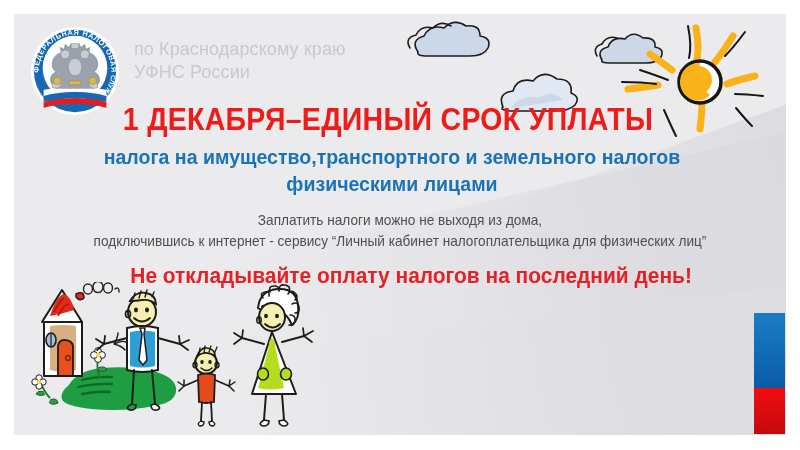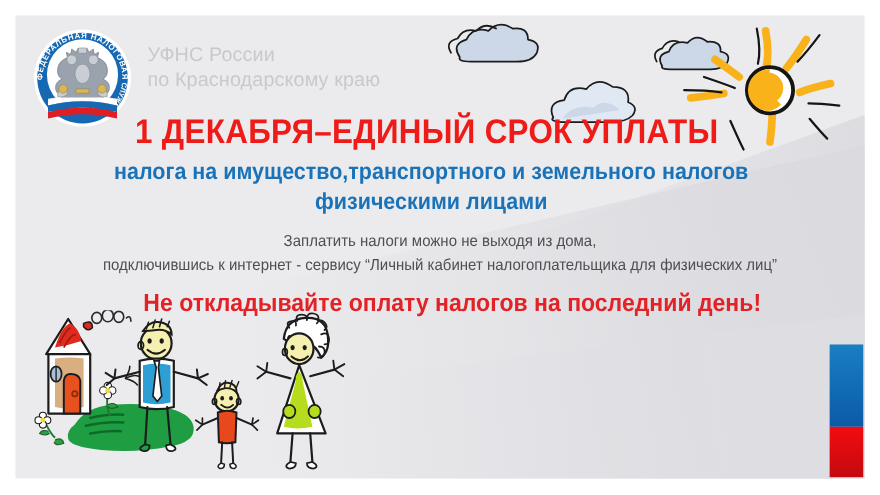--- a/index.html
+++ b/index.html
@@ -285,22 +285,22 @@
         <path d="M44 60 h12 v4 h-12 z"></path>
       </g>
 
       <g clip-path="url(#ribbonclip)">
         <path d="M16 70 q34 -9 68 0 l0 6 q-34 -9 -68 0 z" fill="#ffffff" stroke="#cdd2d8" stroke-width="0.6"></path>
         <path d="M16 76 q34 -9 68 0 l0 6 q-34 -9 -68 0 z" fill="#1668b3"></path>
         <path d="M16 82 q34 -9 68 0 l0 6 q-34 -9 -68 0 z" fill="#e11d24"></path>
       </g>
     </svg>
     <div class="brand-text">
+      <div>по Краснодарскому краю</div>
       <div>УФНС России</div>
-      <div>по Краснодарскому краю</div>
     </div>
   </div>
 
   <div class="headline">1 ДЕКАБРЯ–ЕДИНЫЙ СРОК УПЛАТЫ</div>
   <div class="subhead1">налога на имущество,транспортного и земельного налогов</div>
   <div class="subhead2">физическими лицами</div>
   <div class="body1">Заплатить налоги можно не выходя из дома,</div>
   <div class="body2">подключившись к интернет - сервису “Личный кабинет налогоплательщика для физических лиц”</div>
   <div class="cta">Не откладывайте оплату налогов на последний день!</div>
 

